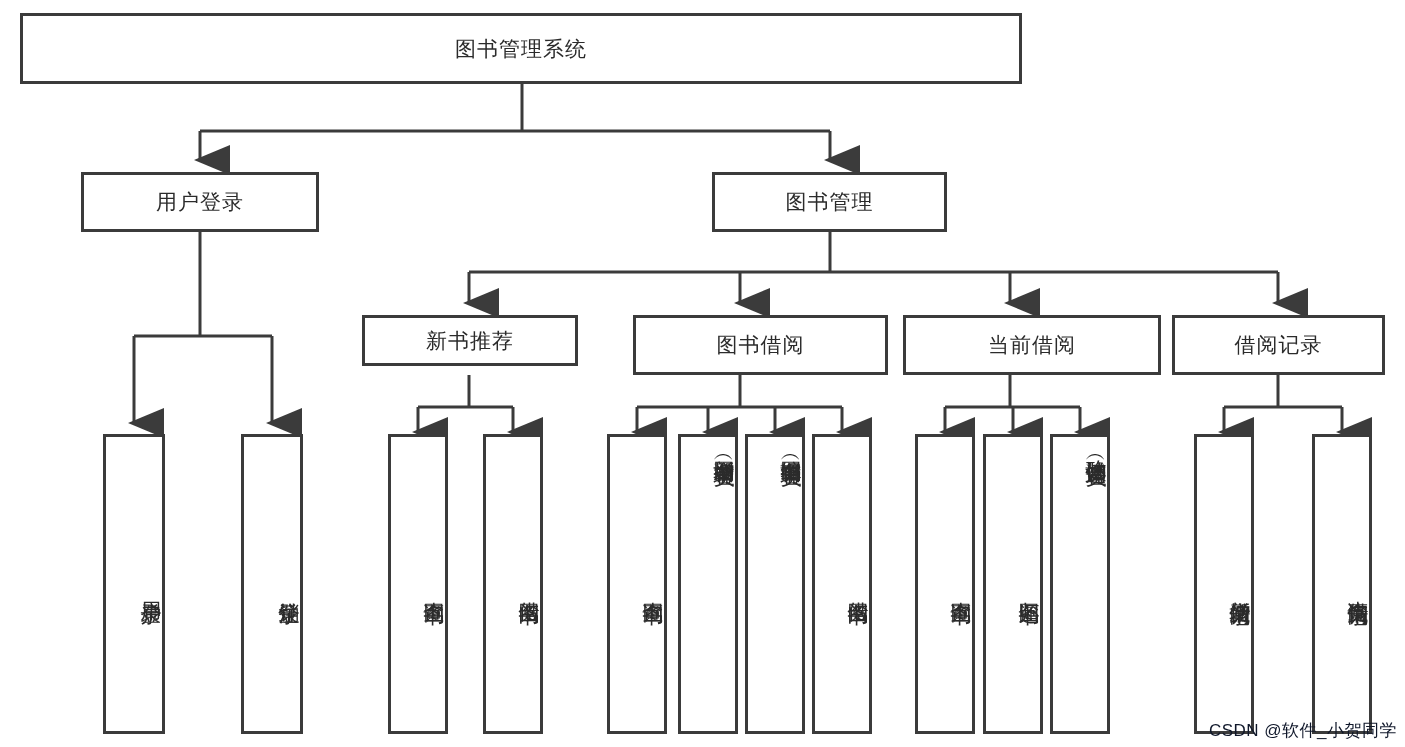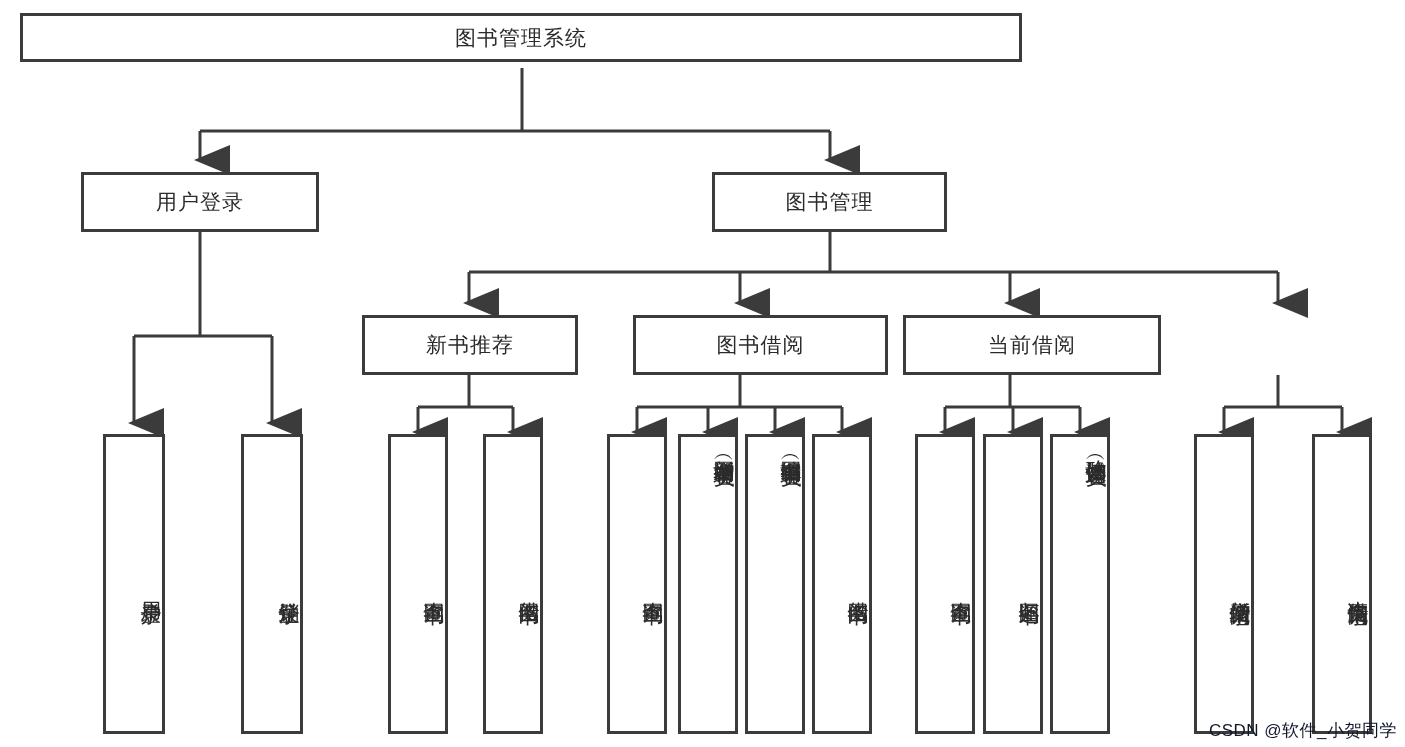--- a/index.html
+++ b/index.html
@@ -116,44 +116,47 @@
       <path d="M 1013 407 L 1013 432" marker-end="url(#arr)"></path>
       <path d="M 1080 407 L 1080 432" marker-end="url(#arr)"></path>
 
       <path d="M 1278 375 L 1278 407"></path>
       <path d="M 1224 407 L 1342 407"></path>
       <path d="M 1224 407 L 1224 432" marker-end="url(#arr)"></path>
       <path d="M 1342 407 L 1342 432" marker-end="url(#arr)"></path>
     </g>
   </svg>
 
-  <div class="node horiz" style="left:20px; top:13px; width:1002px; height:49px;">
+  <div class="node horiz" style="left:20px; top:13px; width:1002px; height:71px;">
     <span class="node-label">图书管理系统</span>
   </div>
 
   <div class="node horiz" style="left:81px; top:172px; width:238px; height:60px;">
     <span class="node-label">用户登录</span>
   </div>
 
   <div class="node horiz" style="left:712px; top:172px; width:235px; height:60px;text-align:right;">
     <span class="node-label">图书管理</span>
   </div>
 
-  <div class="node horiz" style="left:362px; top:315px; width:216px; height:60px;">
+  <div class="node horiz" style="left:362px; top:315px; width:216px; height:51px;">
     <span class="node-label">新书推荐</span>
   </div>
 
   <div class="node horiz" style="left:633px; top:315px; width:255px; height:60px;">
     <span class="node-label">图书借阅</span>
   </div>
 
   <div class="node horiz" style="left:903px; top:315px; width:258px; height:60px;">
     <span class="node-label">当前借阅</span>
   </div>
 
+  <div class="node horiz" style="left:1172px; top:315px; width:213px; height:60px;">
+    <span class="node-label">借阅记录</span>
+  </div>
 
   <div class="node vert" style="left:103px; top:434px; width:62px; height:300px;">
     <span class="node-label">用户登录</span>
   </div>
 
   <div class="node vert" style="left:241px; top:434px; width:62px; height:300px;">
     <span class="node-label">注销登录</span>
   </div>
 
   <div class="node vert" style="left:388px; top:434px; width:60px; height:300px;">

